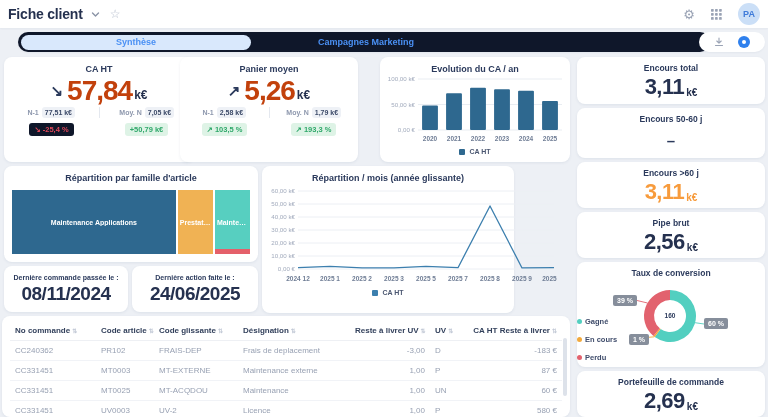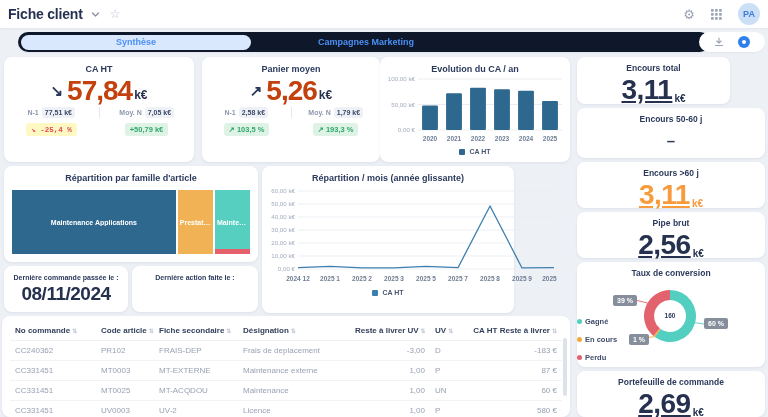--- a/index.html
+++ b/index.html
@@ -22,23 +22,23 @@
   .toolbar { position:absolute; top:32px; left:699px; width:66px; height:20px; background:#fff; border-radius:10px; display:flex; align-items:center; justify-content:space-evenly; box-shadow:0 1px 2px rgba(40,60,100,.05); }
   .rec-btn { width:12px; height:12px; border-radius:50%; background:#2f80ed; display:flex; align-items:center; justify-content:center; cursor:pointer; }
   .rec-btn span { width:4px; height:4px; border-radius:50%; background:#fff; display:block; }
 
   
   .card { position:absolute; background:#fff; border-radius:8px; box-shadow:0 1px 3px rgba(40,60,100,.08); }
   .card-title { font-size:9px; font-weight:700; color:#2b3a5c; text-align:center; padding-top:7px; }
   .card-title.sm { font-size:8.5px; padding-top:6px; }
 
   #card-ca      { left:4px;   top:57px;  width:190px; height:105px; }
-  #card-panier  { left:202px; top:57px;  width:178px; height:105px; }
+  #card-panier  { left:180px; top:57px;  width:178px; height:105px; }
   #card-evo     { left:380px; top:57px;  width:190px; height:105px; }
-  #card-enc-tot { left:577px; top:57px;  width:153px; height:47px; }
+  #card-enc-tot { left:577px; top:57px;  width:188px; height:47px; }
   #card-enc-3060{ left:577px; top:108px; width:188px; height:50px; }
   #card-enc-60  { left:577px; top:162px; width:188px; height:46px; }
   #card-pipe    { left:577px; top:212px; width:188px; height:46px; }
   #card-conv    { left:577px; top:262px; width:188px; height:105px; }
   #card-porte   { left:577px; top:371px; width:188px; height:46px; }
   #card-treemap { left:4px;   top:166px; width:254px; height:96px; }
   #card-line    { left:262px; top:166px; width:252px; height:147px; }
   #card-date1   { left:4px;   top:266px; width:124px; height:46px; }
   #card-date2   { left:132px; top:266px; width:126px; height:46px; }
   #card-table   { left:2px;   top:316px; width:568px; height:101px; padding:4px 8px 0 8px; }
@@ -49,26 +49,26 @@
   .kpi-value { font-size:28px; font-weight:800; color:#c2410c; letter-spacing:-1px; line-height:1.05; }
   .kpi-unit { font-size:12px; font-weight:700; color:#25314f; margin-left:2px; align-self:flex-end; padding-bottom:3px; }
   .kpi-sub { display:flex; margin-top:2px; }
   .sub-col { flex:1; display:flex; align-items:center; justify-content:center; gap:3px; }
   .sub-col + .sub-col { border-left:1px solid #e4e8ef; }
   .sub-label { font-size:7px; color:#8d97ad; font-weight:700; }
   .sub-pill { font-size:7px; font-weight:700; color:#3c4a68; background:#eef1f6; border-radius:3px; padding:2px 3px; }
   .badge-row { display:flex; margin-top:5px; }
   .badge-row .half { flex:1; display:flex; justify-content:center; }
   .badge { font-size:7.5px; font-weight:700; border-radius:3px; padding:2px 5px; }
-  .badge.red { background:#fef9c3; color:#e0485a;font-family:Liberation Mono, monospace; }
+  .badge.red { background:#0f172a; color:#e0485a; }
   .badge.green { background:#def3e6; color:#2fa86a; }
 
   
   .rc-value { display:flex; justify-content:center; align-items:center; margin-top:1px; }
-  .rc-num { font-size:28px; font-weight:800; color:#25314f; letter-spacing:-0.5px;text-decoration:underline; }
+  .rc-num { font-size:22px; font-weight:800; color:#25314f; letter-spacing:-0.5px; }
   .rc-num.orange { color:#f79b3c; }
   .rc-unit { font-size:10px; font-weight:700; color:#25314f; margin-left:2px; align-self:flex-end; padding-bottom:2px; }
   .rc-unit.orange { color:#f79b3c; }
   .rc-dash { font-size:15px; font-weight:800; color:#2b3a5c; text-align:center; margin-top:8px; }
 
   
   .chart-legend { display:flex; justify-content:center; align-items:center; gap:4px; margin-top:0px; }
   .legend-square { width:6px; height:6px; border-radius:1px; display:inline-block; }
   .legend-label { font-size:7px; font-weight:700; color:#4a5670; }
 
@@ -351,38 +351,39 @@
       <span class="legend-label">CA HT</span>
     </div>
   </div>
 
   <div class="card" id="card-date1">
     <div class="date-label">Dernière commande passée le :</div>
     <div class="date-value">08/11/2024</div>
   </div>
   <div class="card" id="card-date2">
     <div class="date-label">Dernière action faite le :</div>
+    <div class="date-value">24/06/2025</div>
   </div>
 
   <div class="card" id="card-table">
     <table id="orders-table">
       <colgroup>
         <col style="width:86px">
           <col style="width:58px">
           <col style="width:84px">
           <col style="width:112px">
           <col style="width:80px">
           <col style="width:36px">
           <col style="width:96px">
       </colgroup>
       <thead>
           <tr>
             <th><span>No commande</span><span class="sort">⇅</span></th>
             <th><span>Code article</span><span class="sort">⇅</span></th>
-            <th><span>Fiche secondaire</span><span class="sort">⇅</span></th>
+            <th><span>Code glissante</span><span class="sort">⇅</span></th>
             <th><span>Désignation</span><span class="sort">⇅</span></th>
             <th class="al-r"><span>Reste à livrer UV</span><span class="sort">⇅</span></th>
             <th><span>UV</span><span class="sort">⇅</span></th>
             <th class="al-r"><span>CA HT Reste à livrer</span><span class="sort">⇅</span></th>
           </tr>
         </thead>
       <tbody>
           <tr>
             <td>CC240362</td>
             <td>PR102</td>

